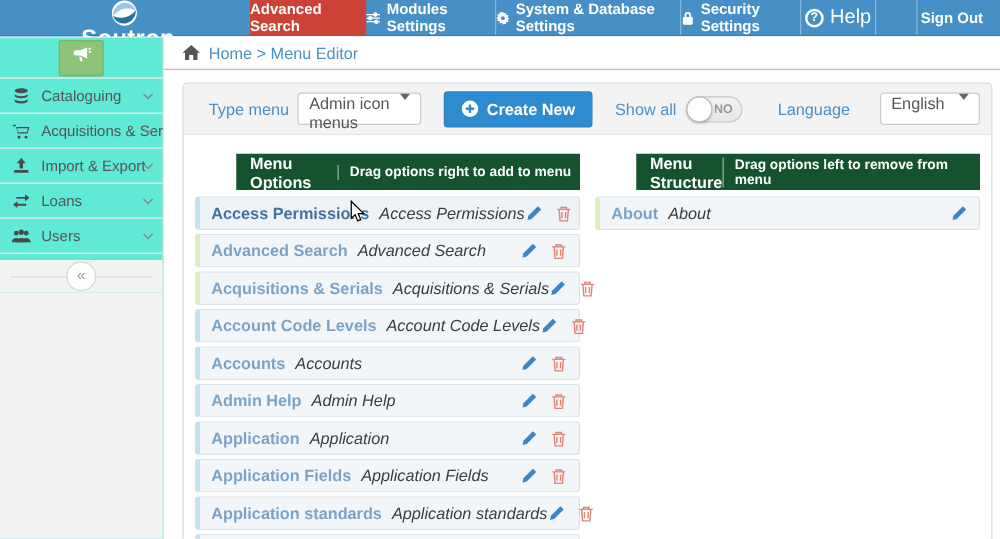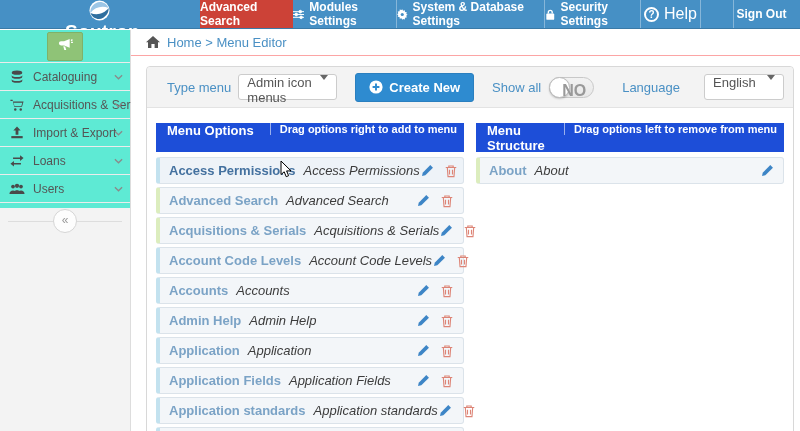--- a/index.html
+++ b/index.html
@@ -67,26 +67,26 @@
   .sel-lang { width:80px; margin-left:24px; }
   .btn-create { margin-left:18px; height:29px; background:#2e8bd0; border:1px solid #2a7fbf; border-radius:3px;
                 color:#fff; font-size:13px; font-weight:bold; display:flex; align-items:center; gap:6px;
                 padding:0 13px; cursor:pointer; }
   .btn-create svg { width:14px; height:14px; }
   .spacer { flex:1; }
   .toggle { position:relative; width:45px; height:21px; border:1px solid #c8c8c8; border-radius:11px;
             background:linear-gradient(#f2f2f2,#e8e8e8); margin:0 8px; cursor:pointer; }
   .toggle .knob { position:absolute; left:-1px; top:-1px; width:21px; height:21px; border-radius:50%;
                   background:#fff; border:1px solid #bbb; box-shadow:0 1px 2px rgba(0,0,0,.2); }
-  .toggle .tval { position:absolute; right:7px; top:4px; font-size:16px; font-weight:bold; color:#999; }
+  .toggle .tval { position:absolute; right:7px; top:4px; font-size:10px; font-weight:bold; color:#999; }
   .lang-label { margin-left:20px; }
 
   .cols { display:flex; gap:12px; padding:15px 9px 0 9px; }
   .col { width:308px; }
-  .col-header { background:#1d4ed8; color:#fff; height:29px; display:flex; align-items:flex-start; }
+  .col-header { background:#14532d; color:#fff; height:29px; display:flex; align-items:center;margin-left:33px; }
   .col-header .title { font-size:13px; font-weight:bold; padding-left:11px; display:flex; align-items:center; flex:1; }
   .col-header .hint { font-size:11px; font-weight:bold; border-left:1px solid rgba(255,255,255,.55);
                       padding:0 7px 0 9px; display:flex; align-items:center; }
   .list { margin-top:5px; }
   .row { height:27px; background:#f3f6f9; border:1px solid #dbe3ea; border-left:4px solid #c3e2ef;
          border-radius:3px; margin-bottom:3px; display:flex; align-items:center; padding:0 9px; cursor:move; }
   .row.strip-green { border-left-color:#dcedbe; }
   .row .name { font-size:13px; font-weight:bold; color:#7ba3c6; white-space:nowrap; }
   .row.hovered { background:#eef3f8; }
   .row.hovered .name { color:#44719f; }

